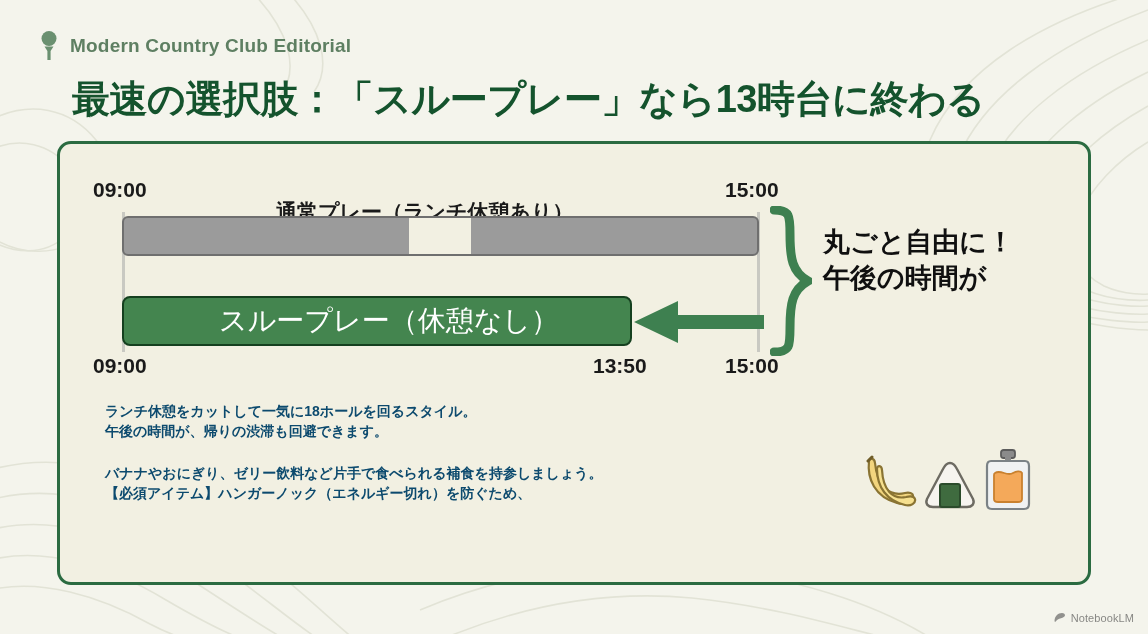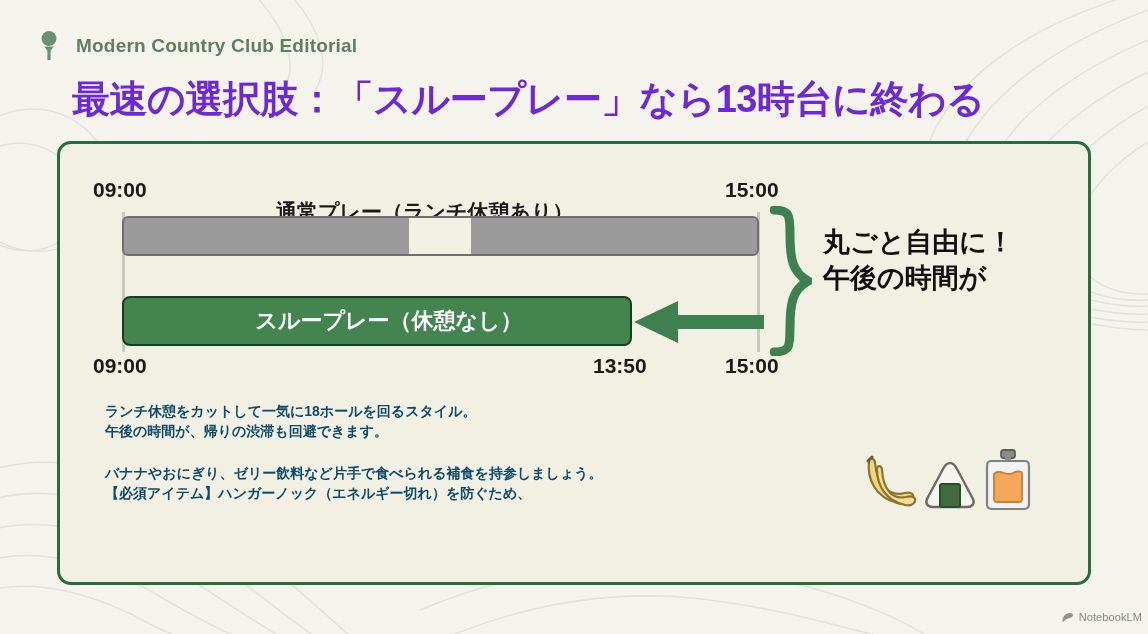--- a/index.html
+++ b/index.html
@@ -32,39 +32,39 @@
     z-index: 1;
   }
 
   
   #brand-row {
     position: absolute;
     left: 38px;
     top: 30px;
     display: flex;
     align-items: center;
-    gap: 16px;
+    gap: 10px;
   }
   #brand-icon { width: 22px; height: 32px; display: block; }
   #brand-name {
     font-size: 19px;
     font-weight: 600;
     color: #5e7f62;
     letter-spacing: 0.2px;
     white-space: nowrap;
   }
 
   
   #page-title {
     position: absolute;
     left: 72px;
     top: 74px;
     font-size: 38px;
     font-weight: 700;
-    color: #6d28d9;
+    color: #14532d;
     letter-spacing: -0.5px;
     white-space: nowrap;
   }
 
   
   #content-card {
     position: absolute;
     left: 57px;
     top: 141px;
     width: 1034px;
@@ -134,22 +134,22 @@
     width: 510px;
     height: 50px;
     background: #44854f;
     border: 2px solid #15401f;
     border-radius: 8px;
     display: flex;
     align-items: center;
     justify-content: center;
   }
   #bar-through-label {
-    font-size: 22px;
-    font-weight: 700;
+    font-size: 28px;
+    font-weight: 400;
     color: #ffffff;
     white-space: nowrap;
     margin-left: 24px;
   }
 
   
   #saving-arrow {
     position: absolute;
     left: 572px;
     top: 156px;
@@ -199,23 +199,24 @@
     top: 305px;
     display: flex;
     align-items: flex-end;
     gap: 6px;
   }
   .snack { display: block; }
 
   
   #watermark {
     position: absolute;
-    right: 6px;
+    right: 14px;
     bottom: 10px;
     display: flex;
+    align-items: center;
     gap: 5px;
     opacity: 0.62;
   }
   #watermark-text {
     font-size: 11px;
     color: #444444;
     letter-spacing: 0.1px;
   }
 </style>
 </head>

